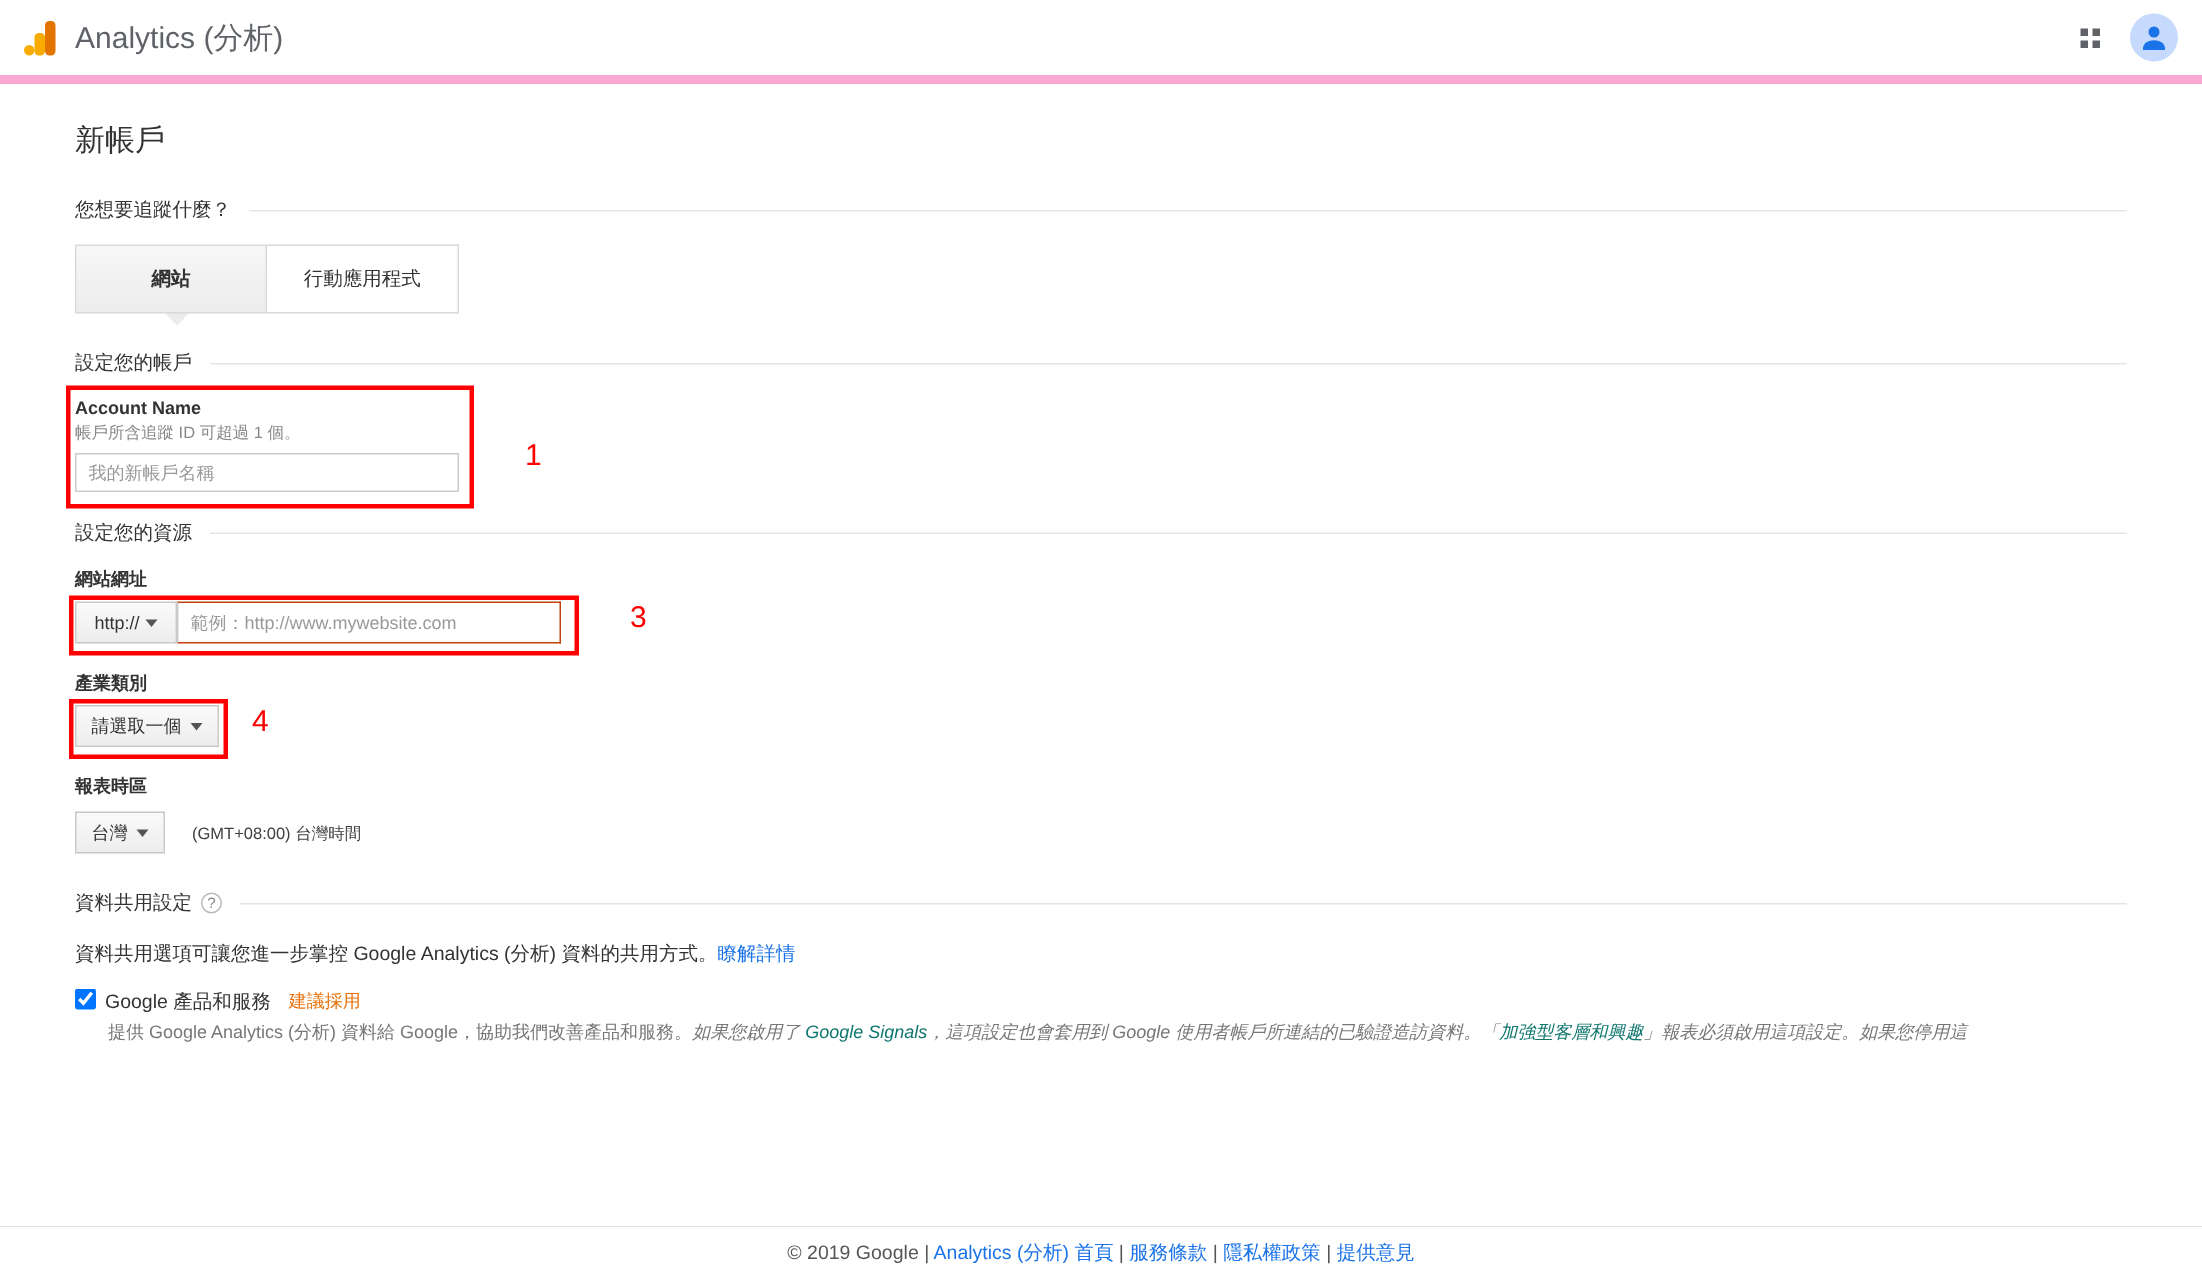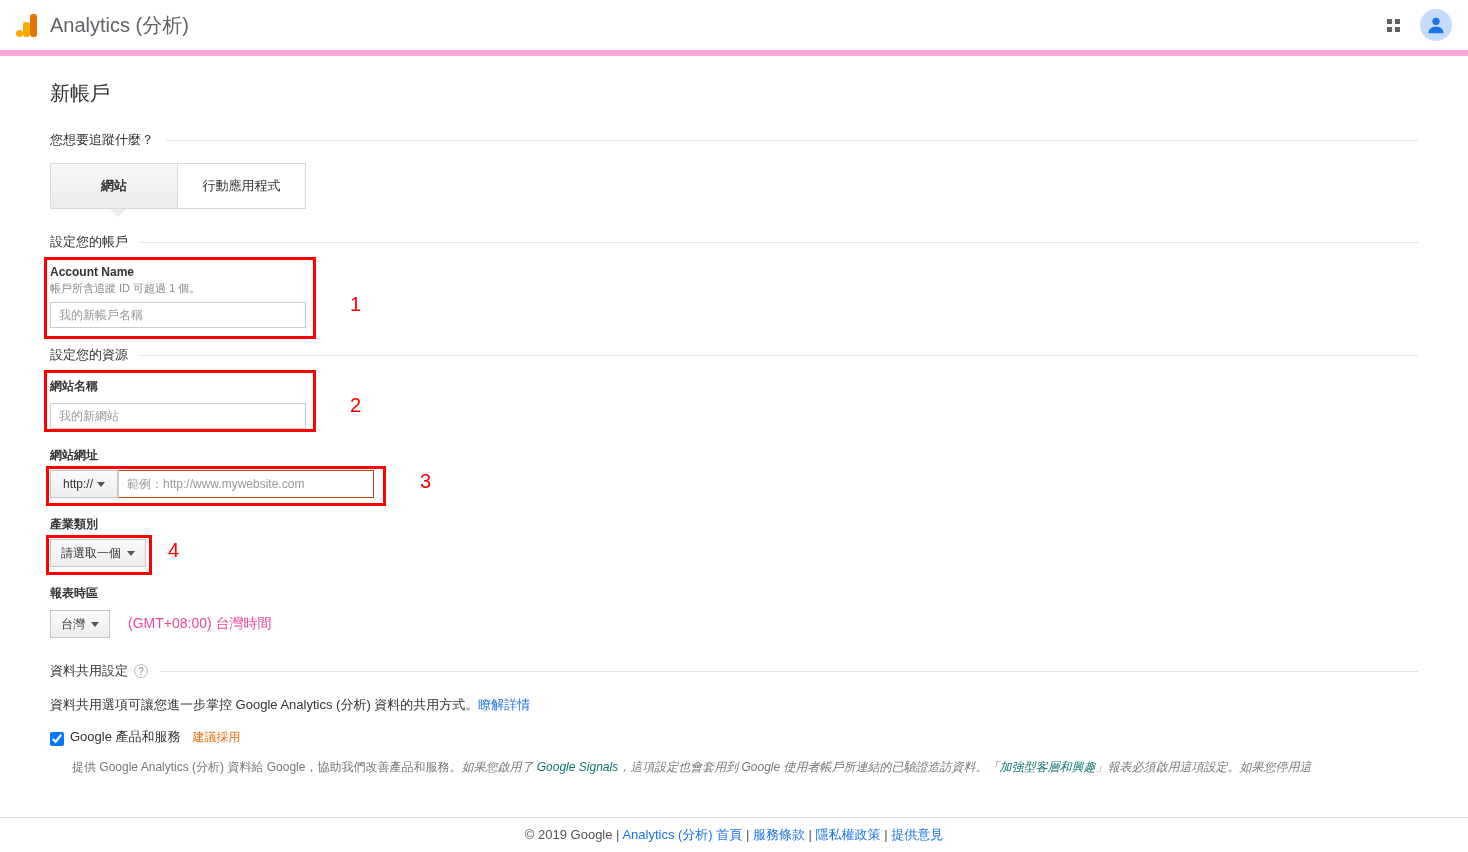--- a/index.html
+++ b/index.html
@@ -31,26 +31,26 @@
 .form-hint { font-size: 11px; color: #888; margin-bottom: 6px; }
 .text-input { width: 256px; height: 26px; border: 1px solid #ccc; padding: 0 8px; font-size: 12px; color:#333;}
 .text-input::placeholder{color:#999;}
 .url-row{display:flex;}
 .proto-select { width:68px; height: 28px; border: 1px solid #c8c8c8; background: linear-gradient(#fafafa,#ededed); display:flex; align-items:center; justify-content:center; gap:4px; font-size:12px; cursor:pointer;}
 .url-input { width: 256px; height: 28px; border: 1px solid #c2410c; border-left:1px solid #ccc; padding: 0 8px; font-size: 12px; }
 .url-input::placeholder{color:#999;}
 .dropdown-btn { height: 28px; padding: 0 10px; border: 1px solid #c8c8c8; background: linear-gradient(#fafafa,#ededed); display:inline-flex; align-items:center; gap:6px; font-size:12px; cursor:pointer;}
 .caret{width:0;height:0;border-left:4px solid transparent;border-right:4px solid transparent;border-top:5px solid #555;}
 .tz-row{display:flex;align-items:center;gap:18px;}
-.tz-label{font-size:14px;color:#ec4899;}
+.tz-label{font-size:11px;color:#404040;}
 .body-text{font-size:13px; line-height:1.7; color:#333;}
 .body-text a{color:#1a73e8; text-decoration:none;}
 .recommend{color:#e8710a; font-size:12px; margin-left:6px;}
 .italic{font-style:italic; color:#777;}
-.checkbox-row{display:flex;align-items:flex-end;gap:6px;margin-top:12px;margin-bottom:12px;}
+.checkbox-row{display:flex;align-items:flex-start;gap:6px;margin-top:12px;margin-bottom:2px;}
 .checkbox-row input{width:14px;height:14px;}
 .desc-small{font-size:12px;color:#777;line-height:1.6;margin-left:22px;}
 .desc-small a{color:#0f766e;text-decoration:none;}
 .footer{position:fixed;bottom:0;left:0;right:0;background:#fff;border-top:1px solid #e0e0e0;text-align:center;padding:8px;font-size:13px;color:#555;}
 .footer a{color:#1a73e8;text-decoration:none;}
 .help-icon{width:14px;height:14px;border:1px solid #bbb;border-radius:50%;display:inline-flex;align-items:center;justify-content:center;font-size:10px;color:#888;}
 .red-frame{position:relative;}
 .red-frame::before{content:'';position:absolute;border:3px solid #ff0000;pointer-events:none;}
 .box1::before{left:-6px;top:-8px;width:266px;height:76px;}
 .box2::before{left:-6px;top:-8px;width:266px;height:56px;}
@@ -111,25 +111,20 @@
     <div class="form-hint">帳戶所含追蹤 ID 可超過 1 個。</div>
     <input type="text" class="text-input" placeholder="我的新帳戶名稱" style="">
     <span class="annotation" style="left:300px;top:28px;">1</span>
   </div>
 
   <div class="section-heading">
     <span>設定您的資源</span>
     <span class="line"></span>
   </div>
 
-  <div class="form-group red-frame box2" style="position:relative;">
-    <label class="form-label">網站名稱</label>
-    <input type="text" class="text-input" style="margin-top: 6px;" placeholder="我的新網站">
-    <span class="annotation" style="left:300px;top:16px;">2</span>
-  </div>
 
   <div class="form-group" style="position:relative;">
     <label class="form-label" style="margin-bottom:6px;">網站網址</label>
     <div class="url-row red-frame box3" style="position:relative;">
       <div class="proto-select">
         <span>http://</span>
         <span class="caret"></span>
       </div>
       <input type="text" class="url-input" placeholder="範例：http://www.mywebsite.com" style="">
       <span class="annotation" style="left:370px;top:0px;">3</span>

